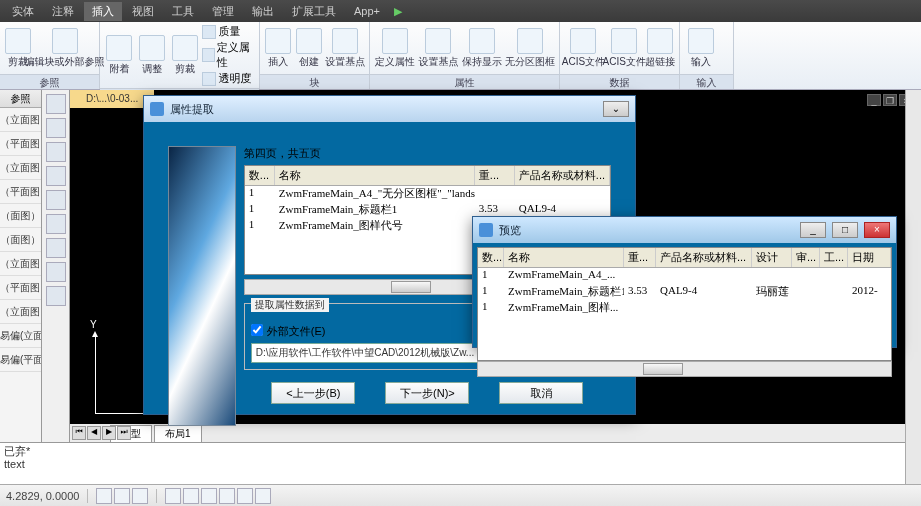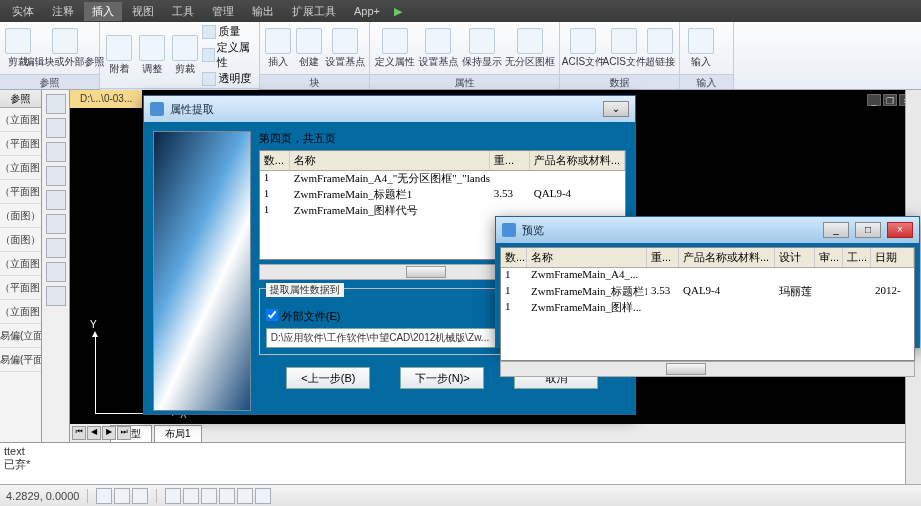--- a/index.html
+++ b/index.html
@@ -26,21 +26,21 @@
 
 
 .leftcol { position: absolute; left: 0; top: 90px; width: 42px; background: #f4f4f4; border-right: 1px solid #999; height: 352px; overflow: hidden; }
 .leftcol .cap { height: 18px; background: linear-gradient(#eee,#ddd); font-size: 10px; text-align: center; line-height: 18px; border-bottom: 1px solid #aaa; }
 .leftcol .item { height: 24px; font-size: 10px; text-align: center; line-height: 24px; border-bottom: 1px solid #ddd; color: #333; white-space: nowrap; overflow: hidden; }
 .midcol { position: absolute; left: 42px; top: 90px; width: 28px; background: #f0f0f0; border-right: 1px solid #999; height: 352px; }
 .midcol .btn { width: 20px; height: 20px; margin: 4px auto; background: #e0e7ef; border: 1px solid #aab; }
 
 
 .drawing { position: absolute; left: 70px; top: 90px; right: 0; height: 352px; background: #000; }
-.doc-tab { position: absolute; left: 0; top: 0; height: 18px; background: #f7d98c; padding: 0 10px; line-height: 18px; font-size: 10px; color: #333; }
+.doc-tab { position: absolute; left: 0; top: 0; height: 18px; background: #f7d98c; padding: 0 16px; line-height: 18px; font-size: 10px; color: #333; }
 .wincontrols { position: absolute; right: 8px; top: 4px; display: flex; gap: 2px; }
 .wincontrols span { width: 14px; height: 12px; background: #444; color: #ccc; text-align: center; font-size: 9px; line-height: 12px; border: 1px solid #666; }
 .axisY { position: absolute; left: 25px; bottom: 28px; width: 1px; height: 80px; background: #fff; }
 .axisX { position: absolute; left: 25px; bottom: 28px; width: 80px; height: 1px; background: #fff; }
 .axisY::before { content: ""; position: absolute; top: -6px; left: -3px; border: 3px solid transparent; border-bottom: 6px solid #fff; }
 .axisX::after { content: ""; position: absolute; right: -6px; top: -3px; border: 3px solid transparent; border-left: 6px solid #fff; }
 .axlabel { position: absolute; color: #fff; font-size: 10px; }
 .bottom-tabs { position: absolute; left: 0; bottom: 0; height: 18px; right: 0; background: #ececec; display: flex; align-items: center; padding-left: 40px; gap: 2px; }
 .bottom-tabs .t { padding: 1px 10px; background: #fff; border: 1px solid #999; border-bottom: none; font-size: 10px; }
 .bottom-tabs .nav { display: flex; gap: 1px; position: absolute; left: 2px; }
@@ -53,21 +53,21 @@
 .statusbar .icons { display: flex; gap: 2px; }
 .statusbar .sic { width: 16px; height: 16px; border: 1px solid #aab; background: #eef3f8; }
 
 
 .dialog { position: absolute; background: #0369a1; border: 1px solid #2f5f8f; box-shadow: 0 4px 14px rgba(0,0,0,0.5); }
 .dialog .titlebar { height: 26px; background: linear-gradient(#dfefff,#b8d4ee); display: flex; align-items: center; padding: 0 6px; gap: 6px; }
 .dialog .titlebar .ticon { width: 14px; height: 14px; background: #4a90d9; border-radius: 2px; }
 .dialog .titlebar .ttext { flex: 1; color: #123; font-size: 11px; }
 .dialog .titlebar .tbtn { width: 26px; height: 16px; background: linear-gradient(#eee,#ccc); border: 1px solid #888; text-align: center; font-size: 10px; line-height: 14px; }
 .dialog .titlebar .tbtn.close { background: linear-gradient(#e77,#c33); color: #fff; border-color: #a22; }
-.dialog .body { padding: 9px; }
+.dialog .body { padding: 24px; }
 
 
 #dlg1 { left: 143px; top: 95px; width: 493px; height: 320px; }
 #dlg1 .body { display: flex; gap: 8px; }
 #dlg1 .preview { width: 108px; height: 280px; background: linear-gradient(115deg,#0a2545 0%, #5fa8e0 40%, #ffffff 60%, #1a4a7a 100%); border: 1px solid #789; }
 #dlg1 .right { flex: 1; display: flex; flex-direction: column; gap: 4px; }
 .table { border: 1px solid #888; background: #fff; font-size: 11px; }
 .table .hdr { display: flex; background: #ece9d8; border-bottom: 1px solid #aaa; }
 .table .hdr > div { padding: 2px 4px; border-right: 1px solid #ccc; white-space: nowrap; overflow: hidden; }
 .table .rows { }
@@ -77,21 +77,21 @@
 .scrollh .thumb { position: absolute; left: 40%; top: 1px; width: 40px; height: 12px; background: linear-gradient(#f8f8f8,#ccc); border: 1px solid #999; }
 .fieldset { border: 1px solid #bbb; padding: 6px; margin-top: 4px; }
 .fieldset .leg { position: relative; top: -12px; background: #f3f3f3; padding: 0 4px; display: inline-block; font-size: 10px; color: #333; }
 .chk { display: flex; align-items: flex-start; gap: 4px; font-size: 11px; }
 .chk input { width: 12px; height: 12px; }
 .pathbox { width: 100%; border: 1px solid #7a9; background: #fff; padding: 2px 4px; font-size: 10px; color: #333; margin-top: 4px; white-space: nowrap; overflow: hidden; }
 .dlgbtns { display: flex; gap: 30px; justify-content: center; margin-top: 8px; }
 .dlgbtns button { width: 84px; height: 22px; background: linear-gradient(#fdfdfd,#e4e8ed); border: 1px solid #8a9; font-size: 11px; }
 
 
-#dlg2 { left: 495px; top: 216px; width: 425px; height: 132px; }
+#dlg2 { left: 472px; top: 216px; width: 425px; height: 132px; }
 #dlg2 .titlebar { background: linear-gradient(#cfe8ff,#a0c8e8); }
 #dlg2 .body { padding: 4px; }
 .rscroll { position: absolute; right: 0; top: 90px; width: 16px; height: 394px; background: #e8e8e8; border-left: 1px solid #aaa; }
 </style>
 </head>
 <body>
 
 <div class="menubar">
   <span class="mi">实体</span>
   <span class="mi">注释</span>
@@ -263,22 +263,22 @@
         <span>⏭</span>
       </div>
     <div class="t">模型</div>
     <div class="t">布局1</div>
   </div>
 </div>
 
 <div class="rscroll"></div>
 
 <div class="cmdarea">
+  <div>已弃*</div>
   <div>ttext</div>
-  <div>已弃*</div>
 </div>
 
 <div class="statusbar">
   <span>4.2829, 0.0000</span>
   <span class="sep"></span>
   <div class="icons">
     <div class="sic"></div>
     <div class="sic"></div>
     <div class="sic"></div>
   </div>

